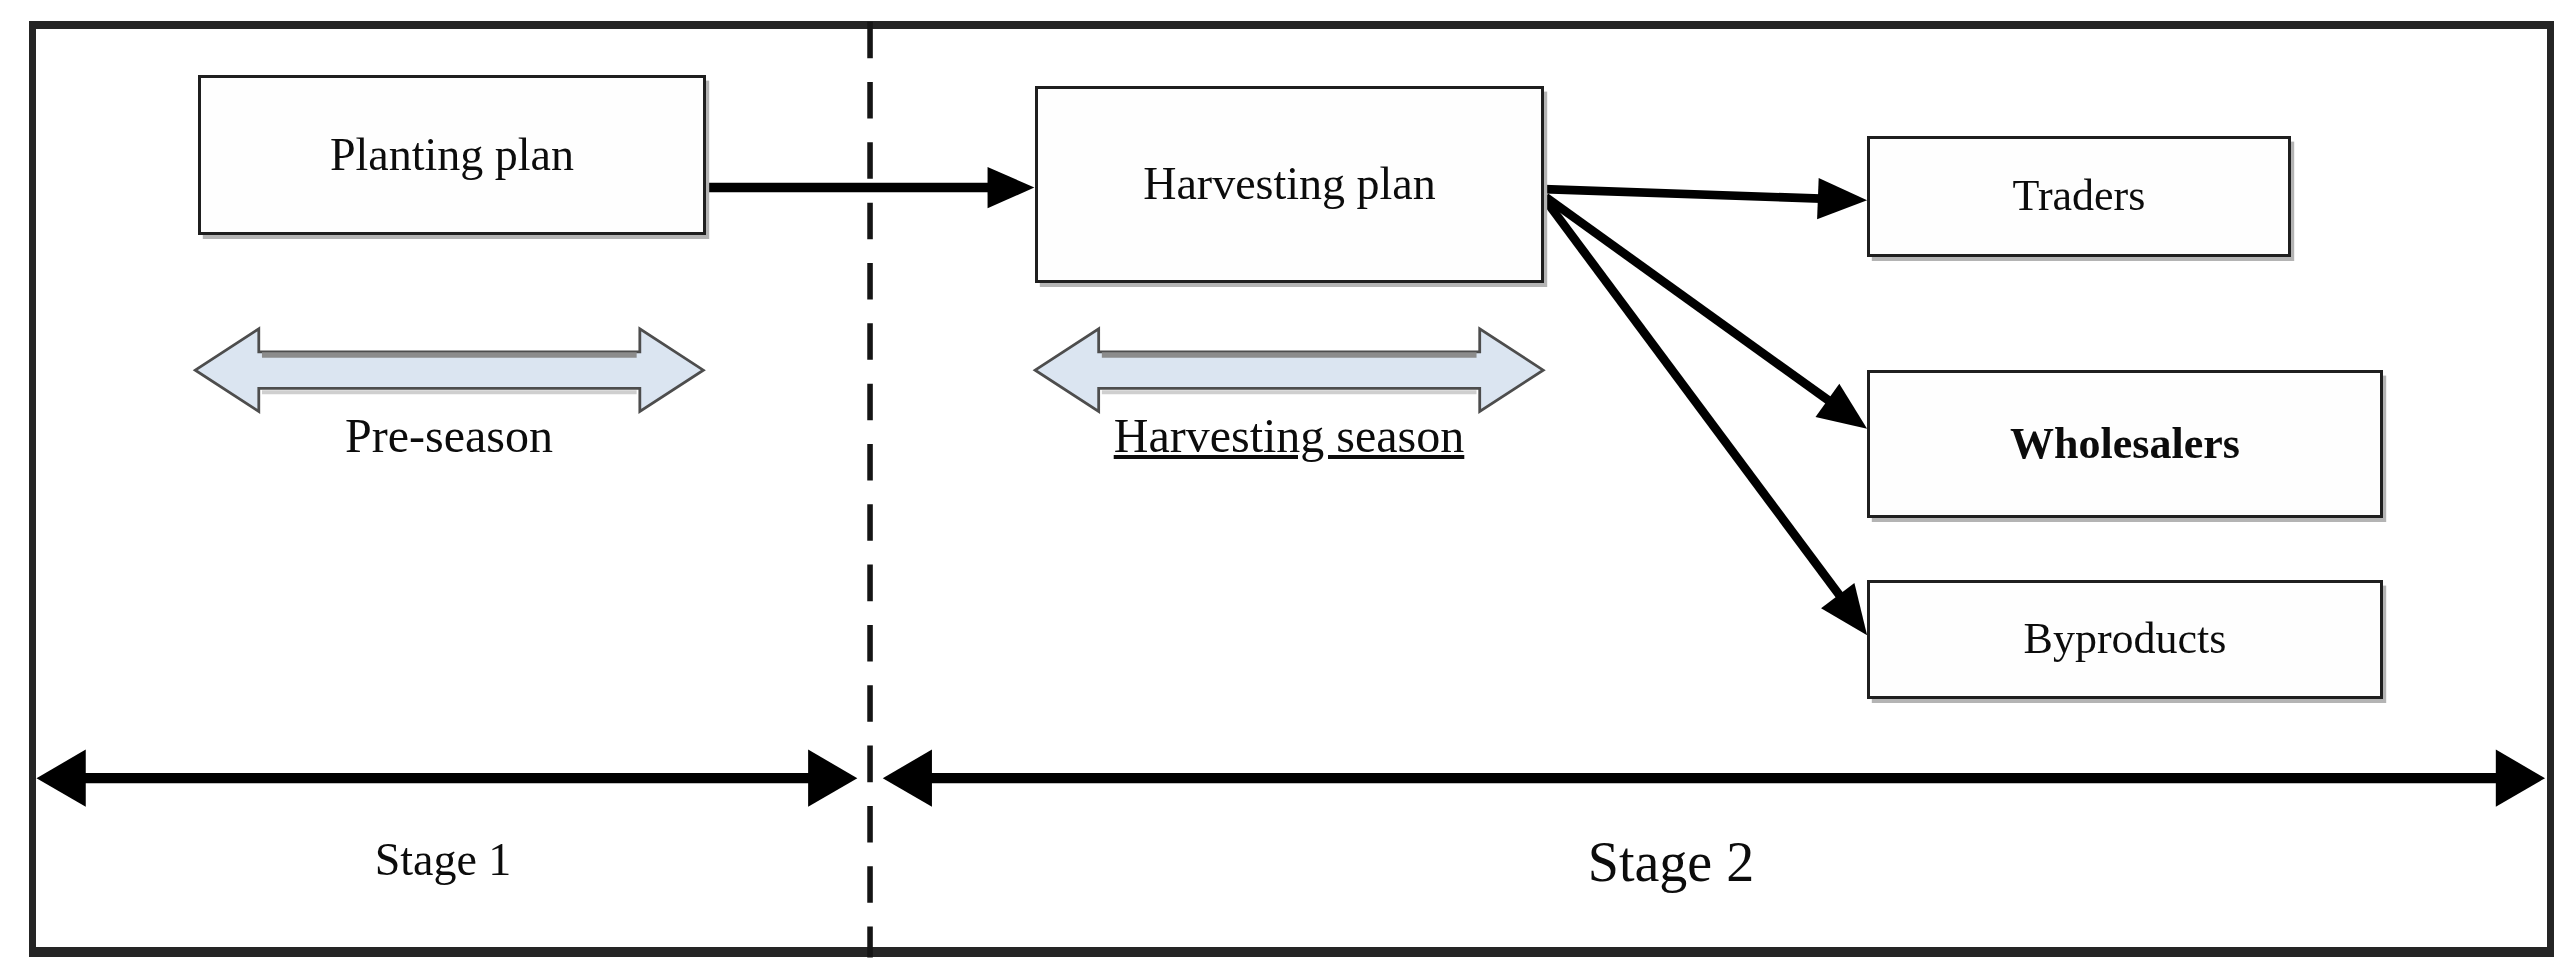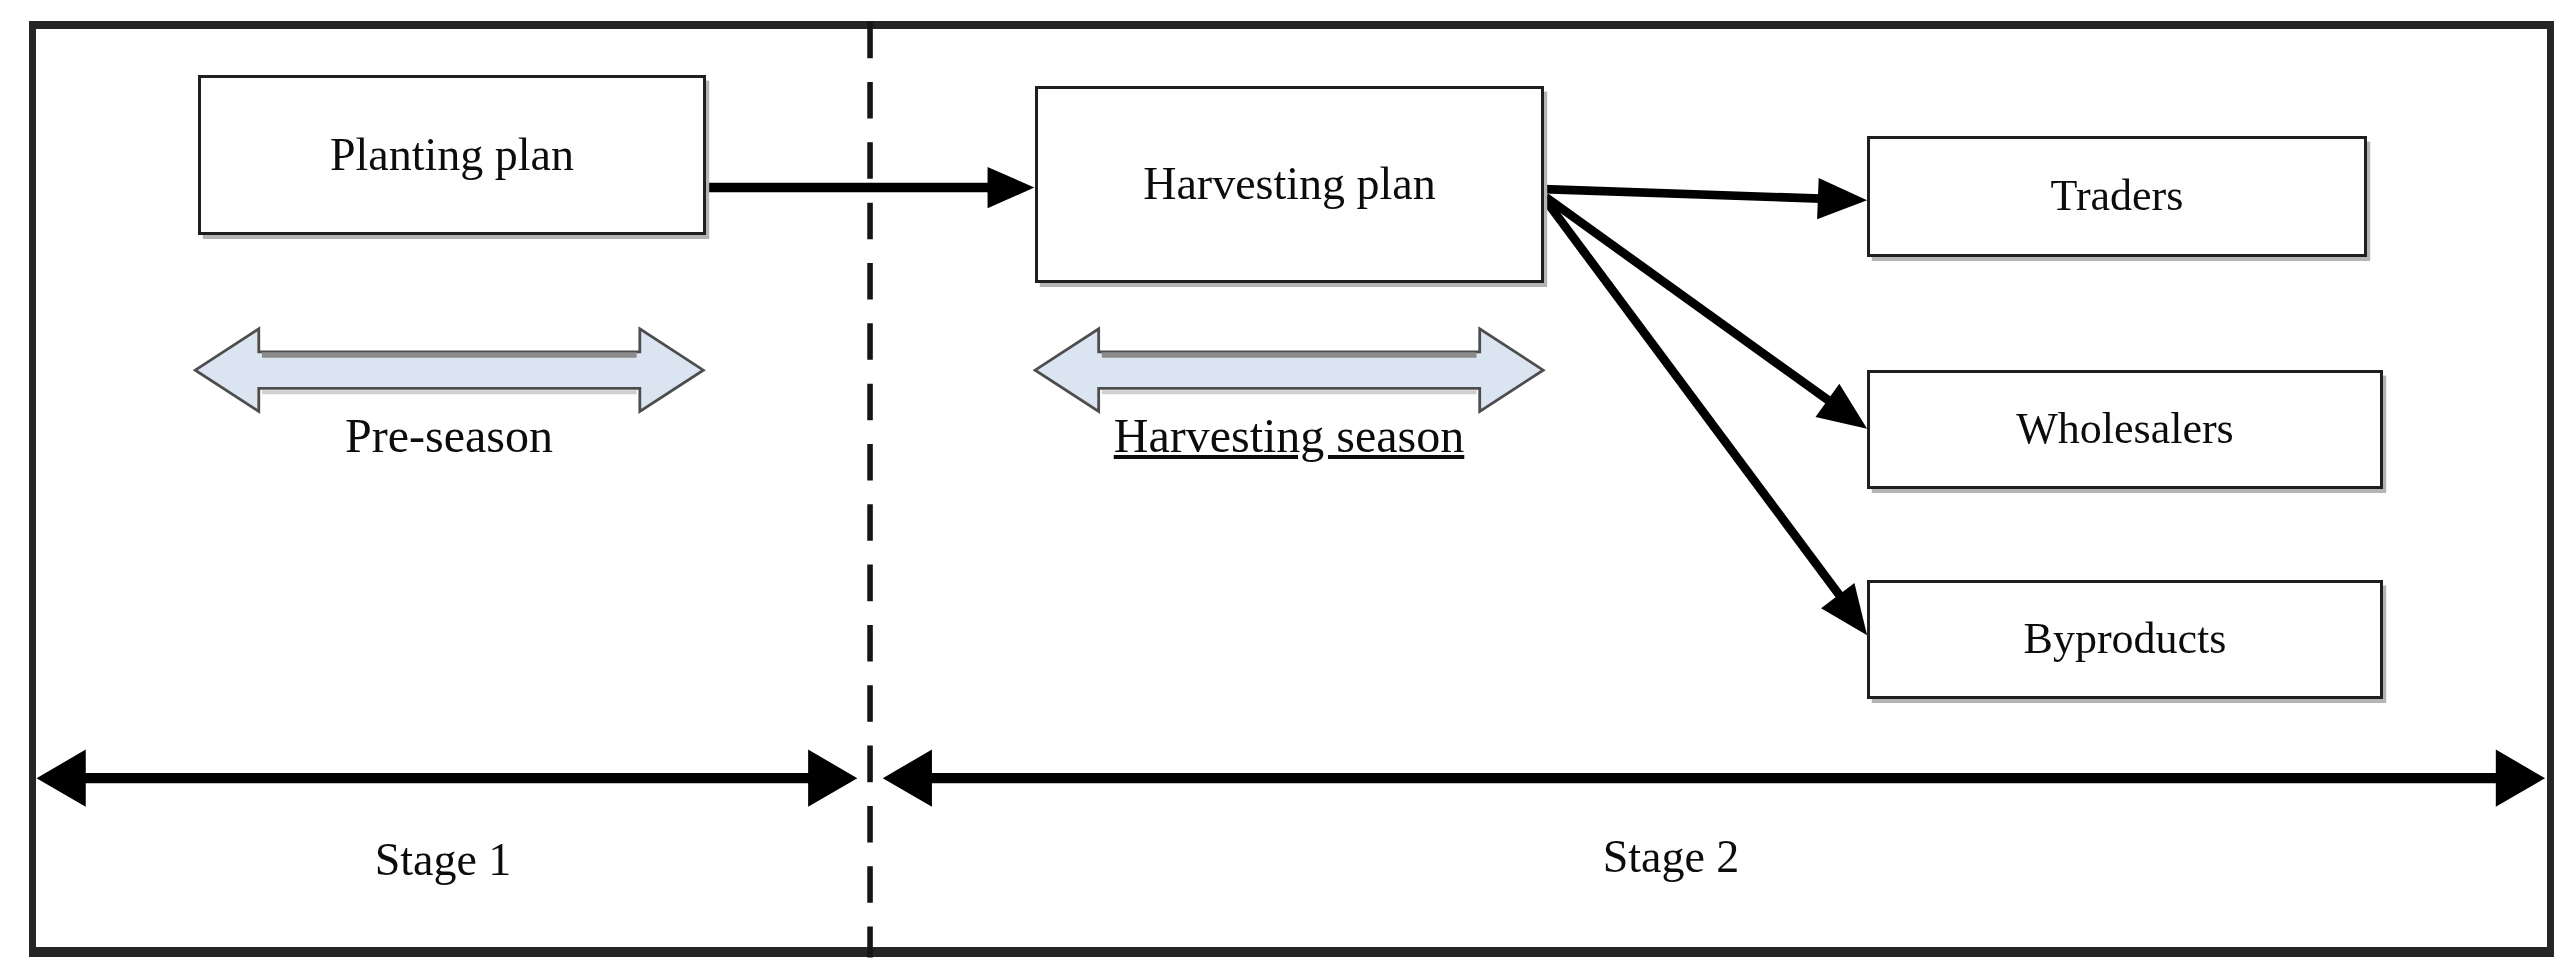--- a/index.html
+++ b/index.html
@@ -37,38 +37,38 @@
     justify-content: center;
     text-align: center;
   }
   .node .node-label {
     font-size: 46px;
     line-height: 1.05;
     white-space: nowrap;
   }
   #node-planting   { left: 198px;  top: 75px;  width: 508px; height: 160px; }
   #node-harvesting { left: 1035px; top: 86px; width: 509px; height: 197px; }
-  #node-traders     { left: 1867px; top: 136px; width: 500px; height: 121px; }
-  #node-wholesalers { left: 1867px; top: 370px; width: 516px; height: 119px; }
+  #node-traders     { left: 1867px; top: 136px; width: 424px; height: 121px; }
+  #node-wholesalers { left: 1867px; top: 370px; width: 516px; height: 148px; font-weight: bold; }
   #node-byproducts  { left: 1867px; top: 580px; width: 516px; height: 119px; }
   #node-traders .node-label,
   #node-wholesalers .node-label,
   #node-byproducts .node-label { font-size: 44px; }
 
   .float-label {
     position: absolute;
     transform: translateX(-50%);
     white-space: nowrap;
     font-size: 48px;
     line-height: 1.1;
   }
   #label-pre-season        { left: 449px;  top: 410px; }
   #label-harvesting-season { left: 1289px; top: 410px; text-decoration: underline; }
   #label-stage-1 { left: 443px;  top: 835px; font-size: 46px; }
-  #label-stage-2 { left: 1671px; top: 832px; font-size: 46px; }
+  #label-stage-2 { left: 1671px; top: 832px; font-size: 56px; }
 </style>
 </head>
 <body>
 
 <div id="canvas">
 
   <div id="frame"></div>
 
   <svg id="connector-layer" viewBox="0 0 3245 1234" xmlns="http://www.w3.org/2000/svg">
 

